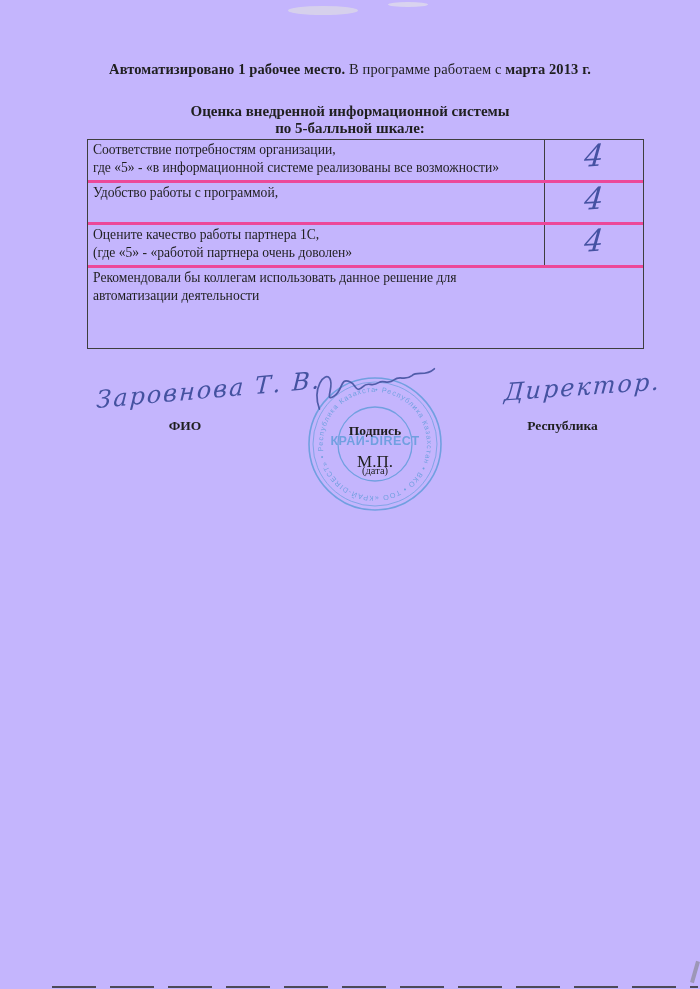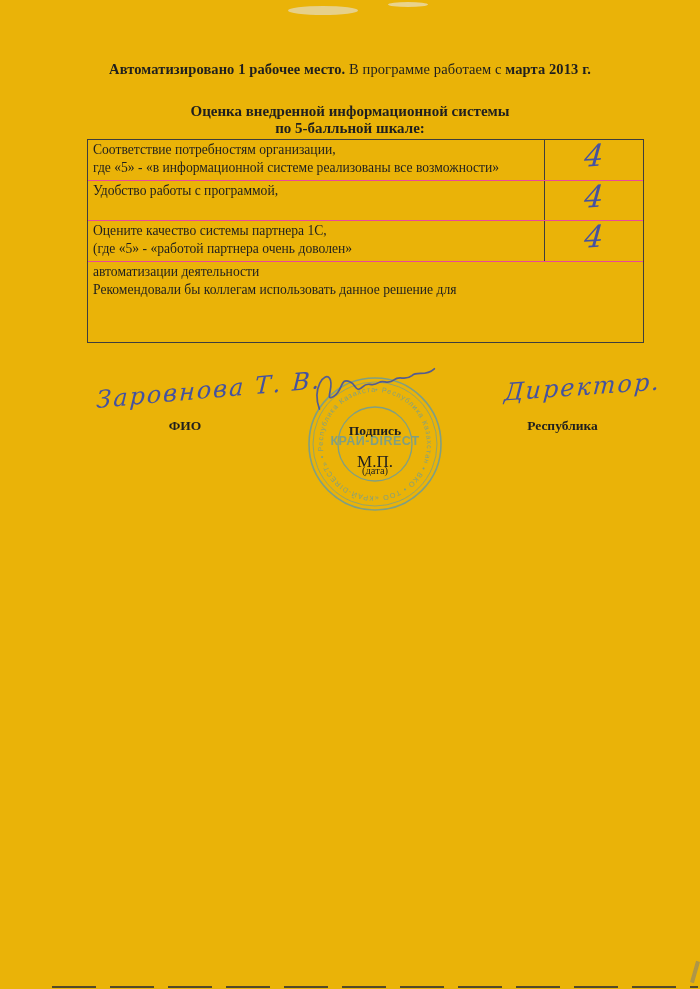--- a/index.html
+++ b/index.html
@@ -1,35 +1,35 @@
 <!DOCTYPE html>
 <html lang="ru"><head>
 <meta charset="utf-8">
 <style>
   html,body{margin:0;padding:0;background:#9a9a9a;}
   .page{
     position:relative;width:700px;height:989px;margin:0 auto;
-    background:#eab308;overflow:hidden;
+    background:#c4b5fd;overflow:hidden;
     font-family:"Liberation Serif",serif;color:#1f1f1f;
   }
   
   .smudge-top{position:absolute;left:288px;top:6px;width:70px;height:9px;background:#e3e3e1;border-radius:50%;opacity:.6;}
   .smudge-top2{position:absolute;left:388px;top:2px;width:40px;height:5px;background:#e8e8e6;border-radius:50%;opacity:.6;}
   .bottom-edge{position:absolute;left:52px;bottom:1px;width:646px;height:2px;
     background:repeating-linear-gradient(90deg,#2f2f2f 0 44px,rgba(0,0,0,0) 44px 58px);opacity:.8;}
   .corner-mark{position:absolute;right:3px;bottom:6px;width:4px;height:22px;background:#7d7d7d;transform:rotate(16deg);opacity:.55;}
 
   
   .header-line{position:absolute;top:61px;left:0;width:700px;text-align:center;font-size:14.5px;letter-spacing:.1px;}
   .b{font-weight:bold;}
   .doc-title{position:absolute;top:103px;left:0;width:700px;text-align:center;font-weight:bold;font-size:15px;line-height:17px;}
 
   
   .eval-table{position:absolute;left:87px;top:139px;width:557px;border:1px solid #3e3e3e;box-sizing:border-box;}
-  .trow{display:flex;border-top:1px solid #ec4899;}
+  .trow{display:flex;border-top:3px solid #ec4899;}
   .trow:first-child{border-top:none;}
   .qcell{width:456px;box-sizing:border-box;padding:1px 8px 3px 5px;font-size:13.6px;line-height:18px;}
   .scell{flex:1;border-left:1px solid #3e3e3e;position:relative;}
   .r1{min-height:37px;} .r2{min-height:39px;} .r3{min-height:38px;} .r4{min-height:80px;}
   .score{
     position:absolute;left:50%;top:0px;transform:translateX(-50%) rotate(-4deg) skewX(-9deg);
     font-family:"DejaVu Serif",serif;font-style:italic;font-weight:400;
     font-size:30px;color:#4552a2;line-height:32px;
   }
   .opts{padding:4px 0 0 6px;}
@@ -85,32 +85,32 @@
       <div class="qcell">
         <div>Удобство работы с программой,</div>
       </div>
       <div class="scell">
         <span class="score">4</span>
       </div>
     </div>
 
     <div class="trow r3">
       <div class="qcell">
-        <div>Оцените качество системы партнера 1С,</div>
+        <div>Оцените качество работы партнера 1С,</div>
         <div>(где «5» - «работой партнера очень доволен»</div>
       </div>
       <div class="scell">
         <span class="score">4</span>
       </div>
     </div>
 
     <div class="trow r4">
       <div class="qcell">
+        <div>Рекомендовали бы коллегам использовать данное решение для</div>
         <div>автоматизации деятельности</div>
-        <div>Рекомендовали бы коллегам использовать данное решение для</div>
       </div>
     </div>
   </div>
 
   <div class="hw hw-fio">Заровнова Т. В.</div>
   <div class="lbl lbl-fio">ФИО</div>
 
   <svg class="scribble" width="132" height="52" style="transform:rotate(-7deg);">
     <path d="M7,42 C2,20 17,5 21,13 C25,21 12,36 23,31 C33,27 31,12 41,19 C47,23 45,31 53,25 C59,20 61,27 69,23 C75,20 77,27 85,22 C91,18 95,25 103,20 C109,16 116,23 126,16" fill="none" stroke="#4452a0" stroke-width="1.7" stroke-linecap="round" opacity="0.9"></path>
   </svg>

